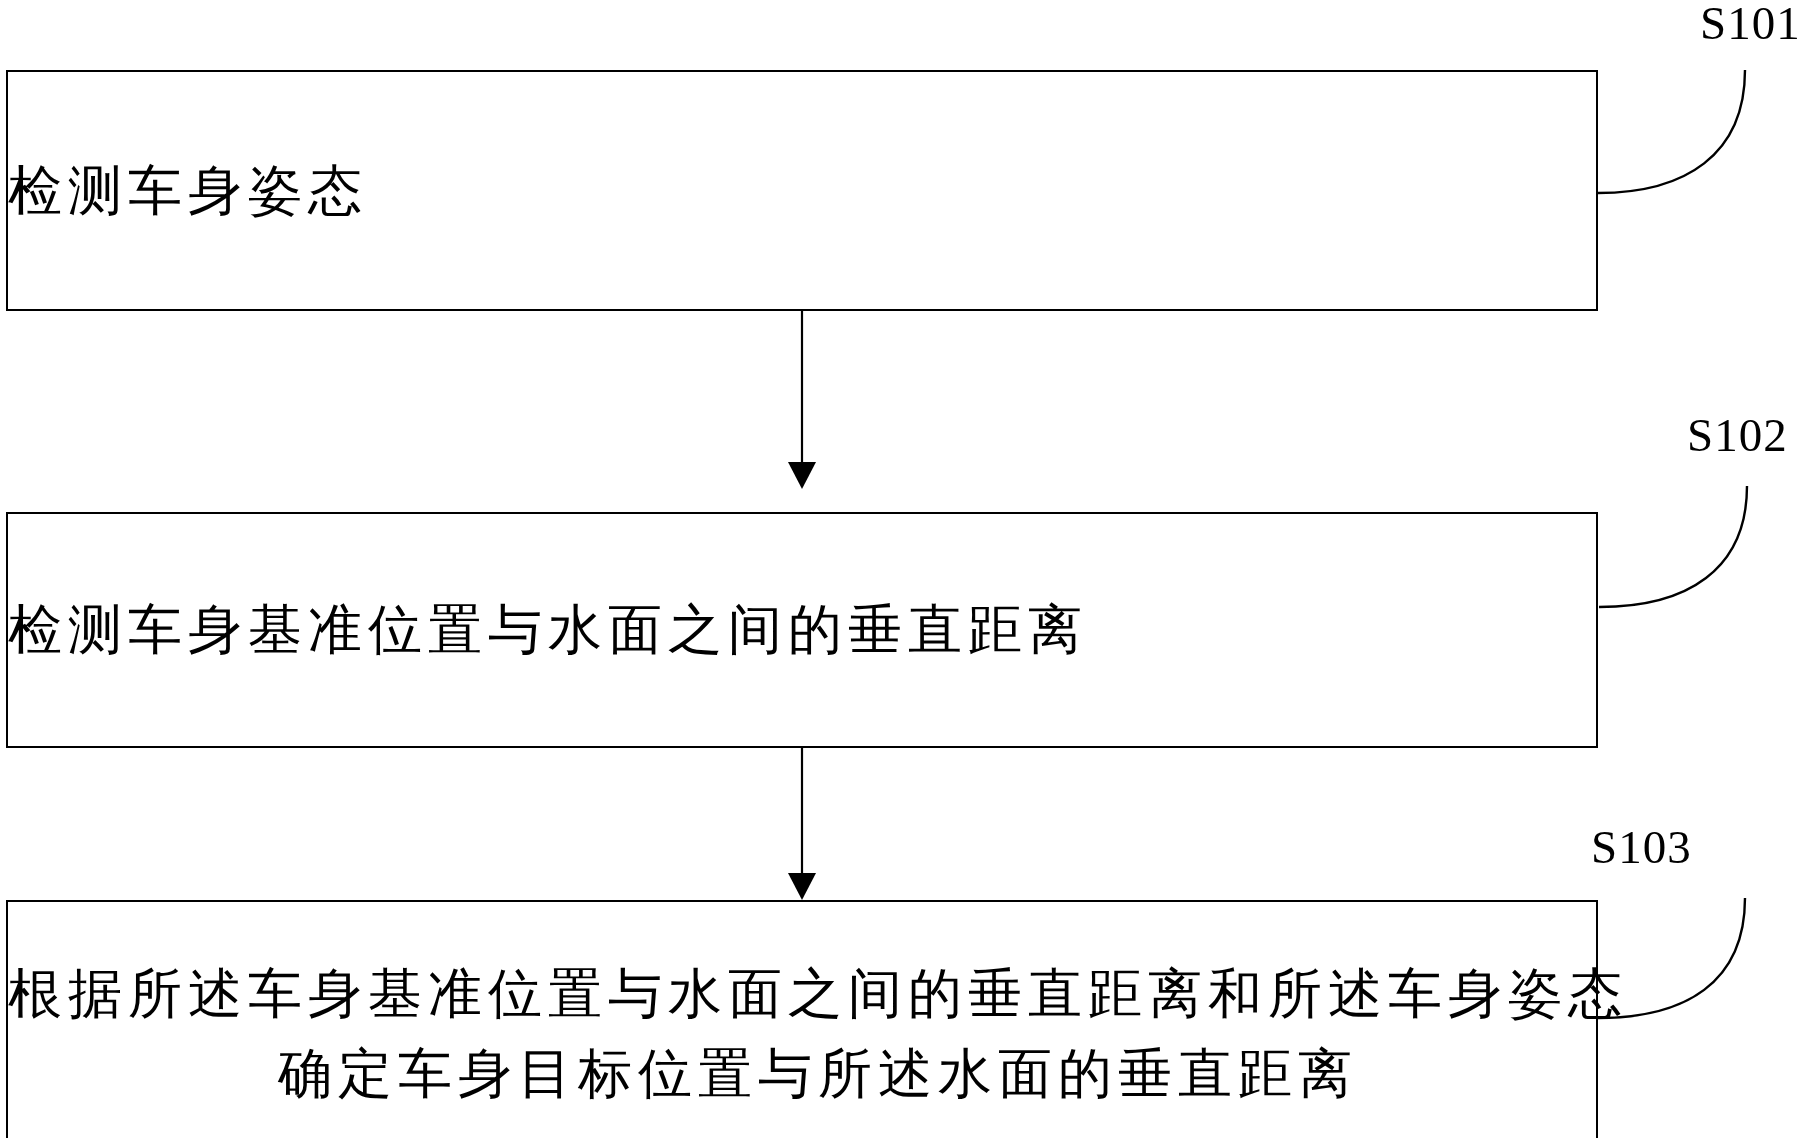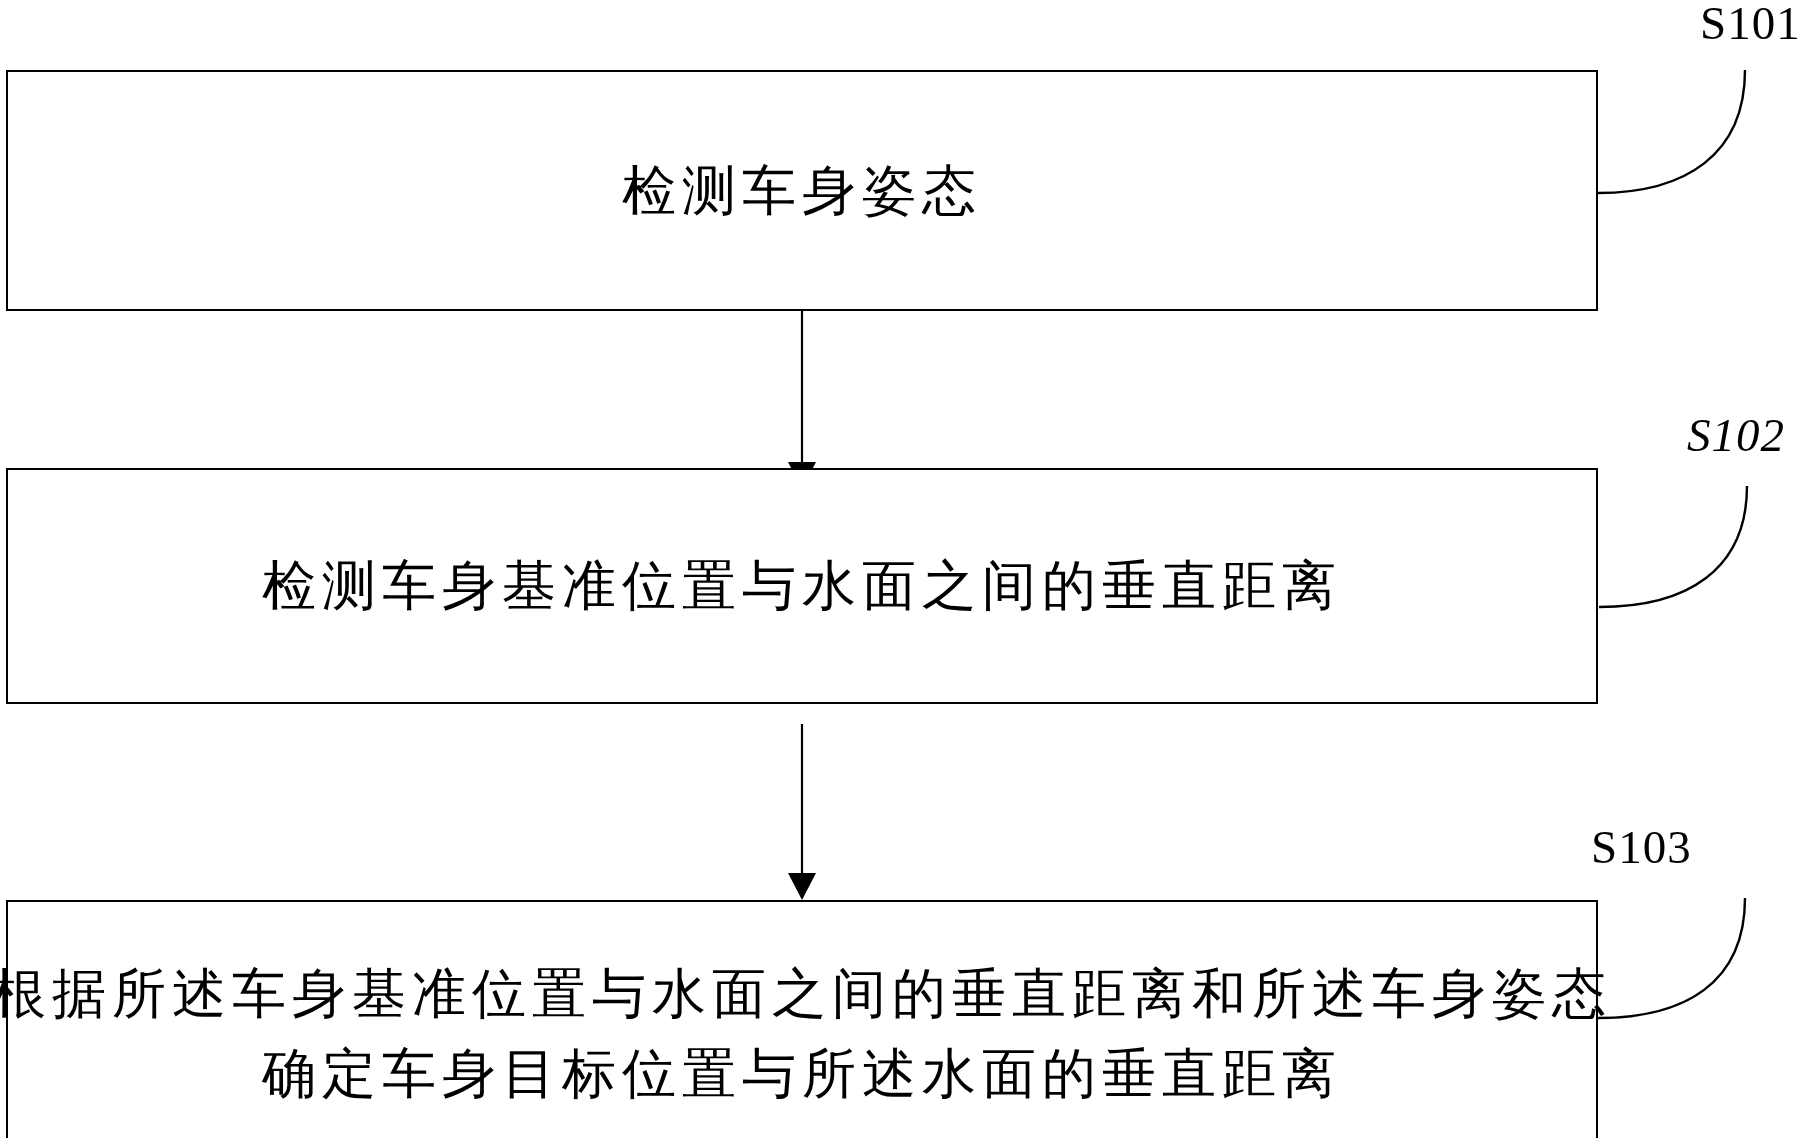--- a/index.html
+++ b/index.html
@@ -25,40 +25,39 @@
   }
   .step-box {
     position: absolute;
     left: 6px;
     width: 1592px;
     box-sizing: border-box;
     border: 2px solid #000000;
     background: #ffffff;
     display: flex;
     align-items: center;
-    justify-content: center;
     text-align: center;
   }
   .step-text {
     font-size: 54px;
     letter-spacing: 6px;
     line-height: 80px;
     white-space: nowrap;
   }
   .step-box-1 { top: 70px;  height: 241px; }
-  .step-box-2 { top: 468px; height: 236px; }
+  .step-box-2 { top: 512px; height: 236px; }
   .step-box-3 { top: 900px; height: 268px; }
   .step-label {
     position: absolute;
     font-size: 47px;
     letter-spacing: 1px;
     white-space: nowrap;
   }
   .step-label-1 { left: 1700px; top: -4px;  }
-  .step-label-2 { left: 1687px; top: 408px; font-style: italic; }
+  .step-label-2 { left: 1687px; top: 408px; }
   .step-label-3 { left: 1591px; top: 820px; }
 </style>
 </head>
 <body>
 
 <div class="canvas">
 
   <svg class="flow-svg" viewBox="0 0 1811 1138" xmlns="http://www.w3.org/2000/svg">
 
     <g>

